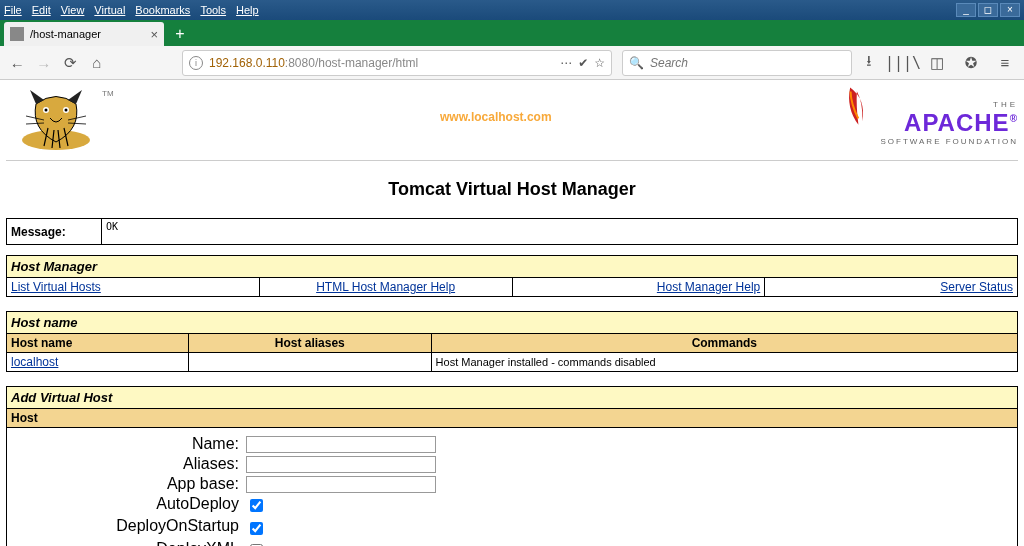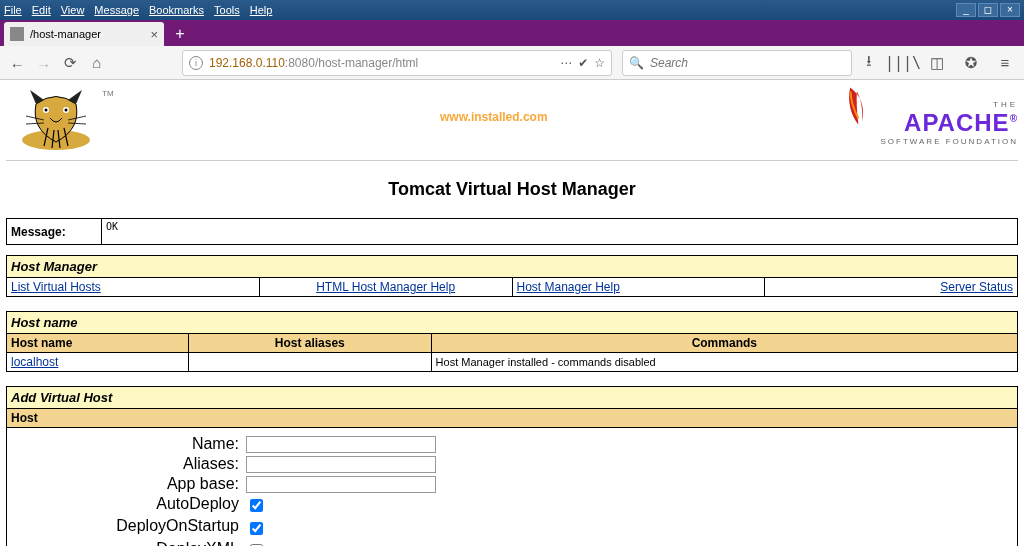--- a/index.html
+++ b/index.html
@@ -3,21 +3,21 @@
 <meta charset="utf-8">
 <style>
   * { box-sizing: border-box; }
   body { margin: 0; font-family: Arial, sans-serif; font-size: 12px; color: #000; background: #fff; width: 1024px; }
   
   .menubar { background: linear-gradient(#2a5a8a, #1a4a7a); color: #fff; height: 20px; display: flex; align-items: center; padding: 0 4px; font-size: 11px; }
   .menubar .mi { text-decoration: underline; margin-right: 10px; cursor: pointer; }
   .menubar .winctrl { margin-left: auto; display: flex; }
   .menubar .winbtn { width: 20px; height: 14px; background: #3a6a9a; border: 1px solid #5a8aba; margin-left: 2px; text-align: center; line-height: 12px; font-size: 10px; cursor: pointer; }
   
-  .tabstrip { background: #701a75; height: 26px; display: flex; align-items: flex-end; padding: 2px 4px 0 4px; }
+  .tabstrip { background: #15803d; height: 26px; display: flex; align-items: flex-end; padding: 2px 4px 0 4px; }
   .tab { background: #f0f0f0; height: 24px; min-width: 160px; display: flex; align-items: center; padding: 0 6px; border-radius: 3px 3px 0 0; font-size: 11px; }
   .tab .favicon { width: 14px; height: 14px; background: #888; margin-right: 6px; display: inline-block; }
   .tab .close { margin-left: auto; font-size: 13px; cursor: pointer; color: #555; }
   .tabstrip .newtab { width: 24px; height: 24px; display: flex; align-items: center; justify-content: center; color: #fff; font-size: 16px; margin-left: 4px; cursor: pointer; }
   
   .toolbar { background: #f5f5f5; height: 34px; display: flex; align-items: center; padding: 0 6px; border-bottom: 1px solid #ccc; gap: 4px; }
   .navbtn { width: 26px; height: 26px; display: flex; align-items: center; justify-content: center; color: #555; font-size: 15px; cursor: pointer; border-radius: 3px; }
   .navbtn.disabled { color: #bbb; }
   .addrbar { flex: 0 0 430px; height: 26px; border: 1px solid #ccc; border-radius: 3px; display: flex; align-items: center; padding: 0 6px; font-size: 12px; color: #888; background: #fff; margin-left: 70px; }
   .addrbar .host { color: #a16207; }
@@ -57,21 +57,21 @@
   .form-input { width: 190px; border: 1px solid #999; height: 17px; background: #fff; }
   .chk { width: 13px; height: 13px; vertical-align: middle; }
 </style>
 </head>
 <body>
 
 <div class="menubar">
   <span class="mi">File</span>
   <span class="mi">Edit</span>
   <span class="mi">View</span>
-  <span class="mi">Message</span>
+  <span class="mi">Virtual</span>
   <span class="mi">Bookmarks</span>
   <span class="mi">Tools</span>
   <span class="mi">Help</span>
   <div class="winctrl">
     <div class="winbtn">_</div>
     <div class="winbtn">◻</div>
     <div class="winbtn">×</div>
   </div>
 </div>
 
@@ -108,21 +108,21 @@
     <span class="navbtn">⭳</span>
     <span class="navbtn" style="font-family:monospace;">|||\</span>
     <span class="navbtn">◫</span>
     <span class="navbtn">✪</span>
     <span class="navbtn">≡</span>
   </div>
 </div>
 
 <div class="content">
 
-  <div class="watermark">www.installed.com</div>
+  <div class="watermark">www.localhost.com</div>
 
   <div class="logoarea">
     <div class="tomcat-logo">
       <svg viewBox="0 0 110 70">
         <ellipse cx="50" cy="56" rx="34" ry="10" fill="#d8a93e"></ellipse>
         <path d="M30 20 Q50 5 70 20 Q75 45 50 58 Q25 45 30 20 Z" fill="#d8a93e" stroke="#000" stroke-width="1"></path>
         <path d="M30 20 L24 6 L38 16 Z" fill="#222"></path>
         <path d="M70 20 L76 6 L62 16 Z" fill="#222"></path>
         <circle cx="40" cy="26" r="3" fill="#fff"></circle>
           <circle cx="40" cy="26" r="1.5" fill="#000"></circle>
@@ -161,21 +161,21 @@
     </table>
 
   <table class="section">
     <tbody>
         <tr>
           <td class="sect-head" colspan="4">Host Manager</td>
         </tr>
     <tr>
       <td class="linkcell" style="width:25%;text-align:left;"><a class="lnk">List Virtual Hosts</a></td>
       <td class="linkcell" style="width:25%;text-align:center;"><a class="lnk">HTML Host Manager Help</a></td>
-      <td class="linkcell" style="width:25%;text-align:left;"><a class="lnk">Host Manager Help</a></td>
+      <td class="linkcell" style="width:25%;text-align:right;"><a class="lnk">Host Manager Help</a></td>
       <td class="linkcell" style="width:25%;text-align:right;"><a class="lnk">Server Status</a></td>
     </tr>
   </tbody>
     </table>
 
   <table class="section">
     <tbody>
         <tr>
           <td class="sect-head" colspan="3">Host name</td>
         </tr>

